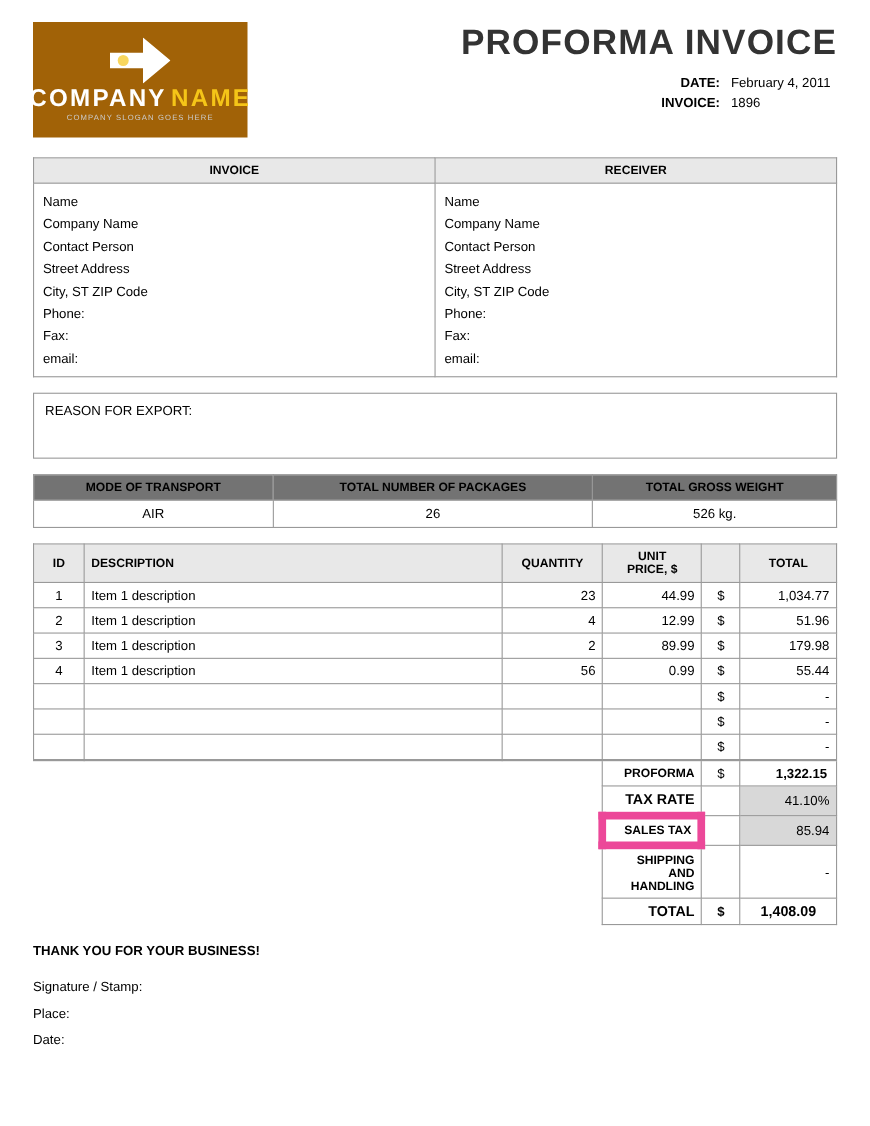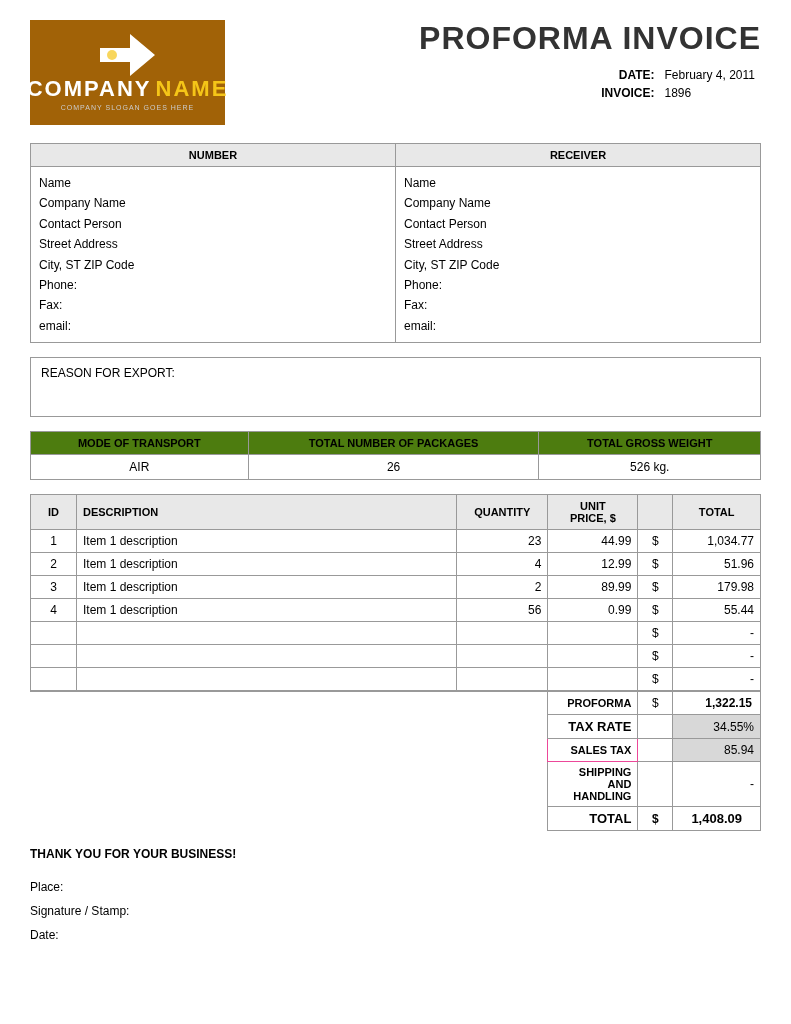--- a/index.html
+++ b/index.html
@@ -120,21 +120,21 @@
       font-weight: normal;
     }
 
     
     .transport-table {
       width: 100%;
       border-collapse: collapse;
       margin-bottom: 14px;
     }
     .transport-table th {
-      background: #4d7c0f;
+      background: #737373;
       border: 1px solid #999;
       padding: 5px 8px;
       text-align: center;
       font-weight: bold;
       font-size: 11px;
     }
     .transport-table td {
       border: 1px solid #999;
       padding: 5px 8px;
       text-align: center;
@@ -224,21 +224,21 @@
         </tr>
       </tbody>
         </table>
     </div>
   </div>
 </div>
 
 <table class="parties-table">
   <thead>
     <tr>
-      <th>NUMBER</th>
+      <th>INVOICE</th>
       <th>RECEIVER</th>
     </tr>
   </thead>
   <tbody>
     <tr>
       <td>
         <div class="party-info">
           <div>Name</div>
           <div>Company Name</div>
           <div>Contact Person</div>
@@ -363,25 +363,25 @@
     <tr style="border-top: 2px solid #999;">
       <td colspan="3" style="border: none; padding: 0;"></td>
       <td style="text-align:right; font-weight:bold; font-size:11px; border:1px solid #999; padding:4px 6px;">PROFORMA</td>
       <td style="text-align:center; border:1px solid #999; padding:4px;">$</td>
       <td style="text-align:right; border:1px solid #999; padding:4px 8px; font-weight:bold;">1,322.15</td>
     </tr>
     <tr>
       <td colspan="3" style="border: none; padding: 0;"></td>
       <td style="text-align:right; font-weight:bold; font-size:13px; border:1px solid #999; padding:4px 6px;">TAX RATE</td>
       <td style="border:1px solid #999;"></td>
-      <td style="text-align:right; border:1px solid #999; padding:4px 6px; background:#d8d8d8;">34.55%</td>
+      <td style="text-align:right; border:1px solid #999; padding:4px 6px; background:#d8d8d8;">41.10%</td>
     </tr>
     <tr>
       <td colspan="3" style="border: none; padding: 0;"></td>
-      <td style="text-align:right; font-weight:bold; font-size:11px; border:1px solid #ec4899; padding:4px 6px;">SALES TAX</td>
+      <td style="text-align:right; font-weight:bold; font-size:11px; border:7px solid #ec4899; padding:4px 6px;">SALES TAX</td>
       <td style="border:1px solid #999;"></td>
       <td style="text-align:right; border:1px solid #999; padding:4px 6px; background:#d8d8d8;">85.94</td>
     </tr>
     <tr>
       <td colspan="3" style="border: none; padding: 0;"></td>
       <td style="text-align:right; font-weight:bold; font-size:11px; border:1px solid #999; padding:4px 6px;">SHIPPING AND HANDLING</td>
       <td style="border:1px solid #999;"></td>
       <td style="text-align:right; border:1px solid #999; padding:4px 6px;">-</td>
     </tr>
     <tr>
@@ -390,18 +390,18 @@
       <td style="text-align:center; font-weight:bold; border:1px solid #999; padding:4px;">$</td>
       <td style="text-align:right; border:1px solid #999; padding:4px 18px; font-weight:bold; font-size:13px;margin-left:48px;">1,408.09</td>
     </tr>
   </tbody>
 </table>
 
 <div class="bottom-section">
   <div class="bottom-left">
     <div class="thank-you">THANK YOU FOR YOUR BUSINESS!</div>
     <div class="signature-block">
+      <div>Signature / Stamp:</div>
       <div>Place:</div>
-      <div>Signature / Stamp:</div>
       <div>Date:</div>
     </div>
   </div>
 </div>
 
 </body></html>

